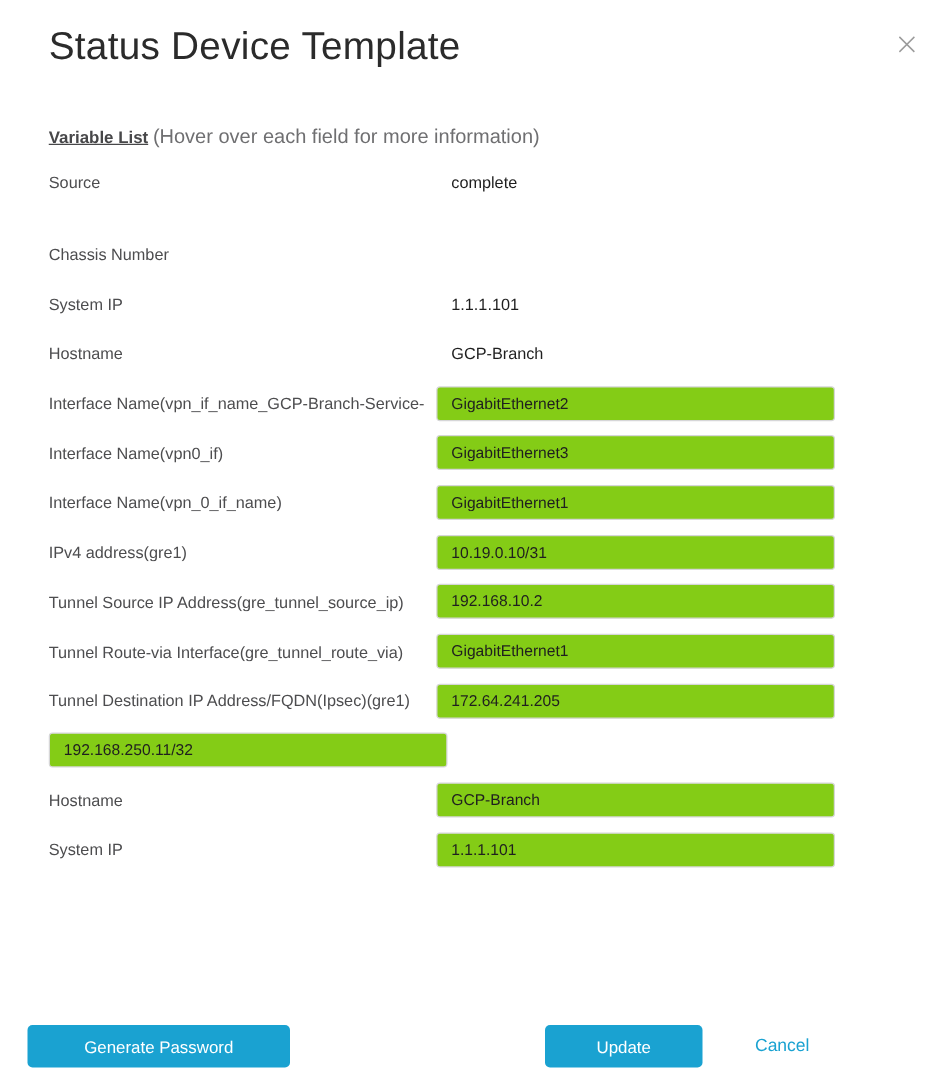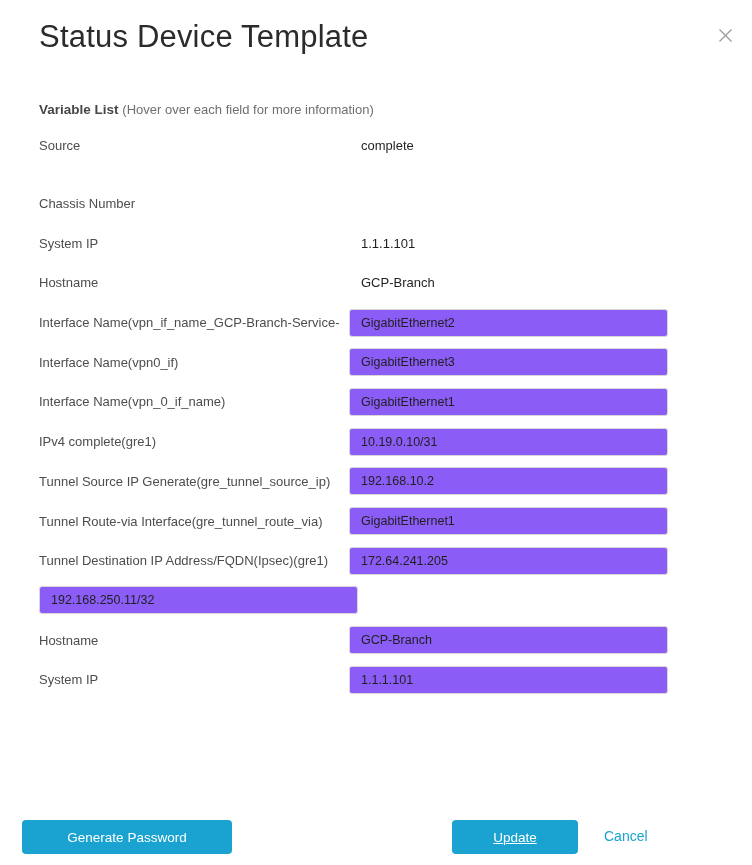--- a/index.html
+++ b/index.html
@@ -23,58 +23,58 @@
   .dialog-title {
     margin:20px 0 0 39px;
     font-size:31px; font-weight:400; line-height:33px;
     color:#2b2b2b; letter-spacing:0.2px;
   }
 
   .section-header {
     margin:48px 39px 0 39px;
     font-size:13.5px; line-height:18px;
   }
-  .section-title { font-weight:bold; color:#474749; }
-  .section-hint { font-weight:400; color:#6f6f71; font-size:13px; }
+  .section-title { font-weight:bold; color:#474749;text-decoration:underline; }
+  .section-hint { font-weight:400; color:#6f6f71; font-size:16px; }
 
   .rows { margin:7px 0 0 0; }
   .row {
     height:39.7px; display:flex; align-items:center;
     padding-left:39px;
   }
   .row.gap-before { margin-top:18px; }
   .row-label {
     width:310px; flex:0 0 310px;
     font-size:13px; color:#4d4d4f;
     white-space:nowrap; overflow:hidden;
   }
   .row-value {
     font-size:13px; color:#1f1f1f; padding-left:12px;text-align:center;
   }
   .row-input {
     width:319px; height:28px;
     border:1px solid #d6d6d8; border-radius:3px;
     padding:0 11px; font-size:12.5px; color:#1f1f1f;
     font-family:"Liberation Sans", sans-serif;
-    background:#8b5cf6; outline:none;
+    background:#84cc16; outline:none;
   }
 
   .footer {
     position:absolute; left:0; bottom:31px;
     width:752px; height:34px;
   }
   .btn {
     position:absolute; top:0; height:34px;
     border:none; border-radius:4px;
     background:var(--accent); color:#fff;
     font-size:13.5px; font-family:"Liberation Sans", sans-serif;
     cursor:pointer;
   }
   .btn-generate { left:22px; width:210px; }
-  .btn-update   { left:452px; width:126px;text-decoration:underline; }
+  .btn-update   { left:436px; width:126px; }
   .link-cancel {
     position:absolute; left:604px; top:8px;
     background:none; border:none; cursor:pointer;
     color:var(--accent); font-size:14px;
     font-family:"Liberation Sans", sans-serif;
   }
 </style>
 </head>
 <body>
 
@@ -126,26 +126,26 @@
       <div class="row-label">Interface Name(vpn0_if)</div>
 
       <input class="row-input" type="text" value="GigabitEthernet3" style="">
     </div>
       <div class="row">
       <div class="row-label">Interface Name(vpn_0_if_name)</div>
 
       <input class="row-input" type="text" value="GigabitEthernet1" style="">
     </div>
       <div class="row">
-      <div class="row-label">IPv4 complete(gre1)</div>
+      <div class="row-label">IPv4 address(gre1)</div>
 
       <input class="row-input" type="text" value="10.19.0.10/31" style="">
     </div>
       <div class="row">
-      <div class="row-label">Tunnel Source IP Generate(gre_tunnel_source_ip)</div>
+      <div class="row-label">Tunnel Source IP Address(gre_tunnel_source_ip)</div>
 
       <input class="row-input" type="text" value="192.168.10.2" style="">
     </div>
       <div class="row">
       <div class="row-label">Tunnel Route-via Interface(gre_tunnel_route_via)</div>
 
       <input class="row-input" type="text" value="GigabitEthernet1" style="">
     </div>
       <div class="row">
       <div class="row-label">Tunnel Destination IP Address/FQDN(Ipsec)(gre1)</div>

